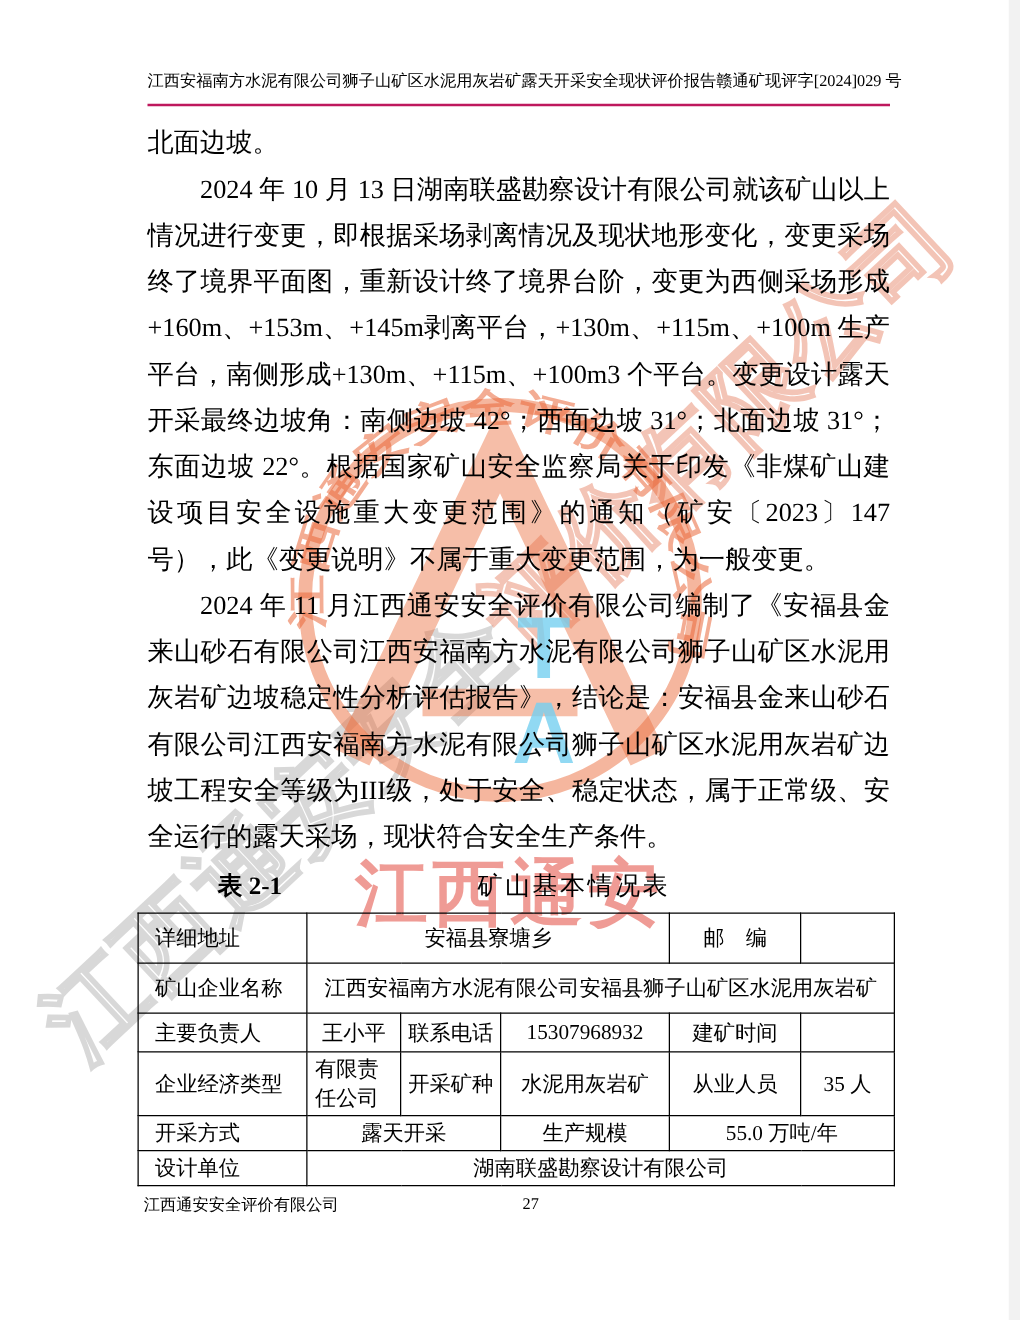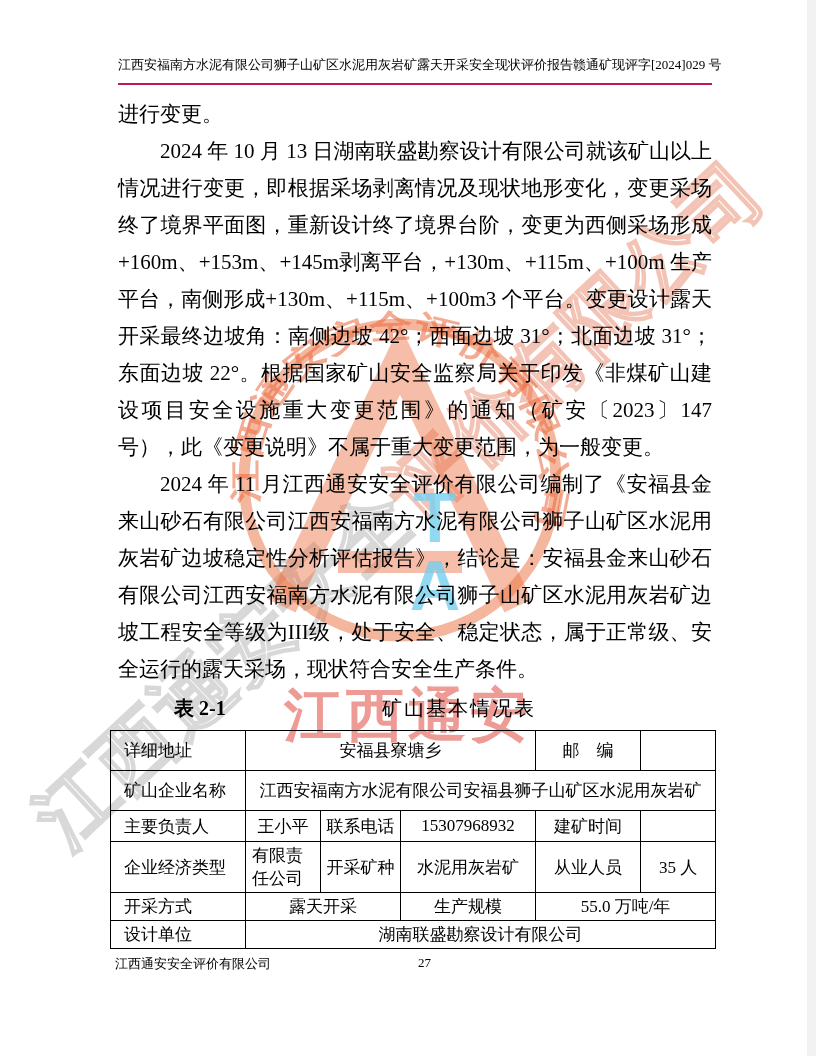--- a/index.html
+++ b/index.html
@@ -88,21 +88,21 @@
   </div>
 
   <div class="content">
 
     <div class="hdr">
       <span>江西安福南方水泥有限公司狮子山矿区水泥用灰岩矿露天开采安全现状评价报告</span>
       <span>赣通矿现评字[2024]029 号</span>
     </div>
 
     <div class="bodytext">
-      <p>进行变更。</p>
+      <p>北面边坡。</p>
       <p class="indent">2024 年 10 月 13 日湖南联盛勘察设计有限公司就该矿山以上情况进行变更，即根据采场剥离情况及现状地形变化，变更采场终了境界平面图，重新设计终了境界台阶，变更为西侧采场形成+160m、+153m、+145m剥离平台，+130m、+115m、+100m 生产平台，南侧形成+130m、+115m、+100m3 个平台。变更设计露天开采最终边坡角：南侧边坡 42°；西面边坡 31°；北面边坡 31°；东面边坡 22°。根据国家矿山安全监察局关于印发《非煤矿山建设项目安全设施重大变更范围》的通知（矿安〔2023〕147 号），此《变更说明》不属于重大变更范围，为一般变更。</p>
       <p class="indent">2024 年 11 月江西通安安全评价有限公司编制了《安福县金来山砂石有限公司江西安福南方水泥有限公司狮子山矿区水泥用灰岩矿边坡稳定性分析评估报告》，结论是：安福县金来山砂石有限公司江西安福南方水泥有限公司狮子山矿区水泥用灰岩矿边坡工程安全等级为III级，处于安全、稳定状态，属于正常级、安全运行的露天采场，现状符合安全生产条件。</p>
     </div>
 
     <div class="caption">
       <span class="cap-label">表 2-1</span>
       <span class="cap-title">矿山基本情况表</span>
     </div>
 
     <table class="minetbl">

